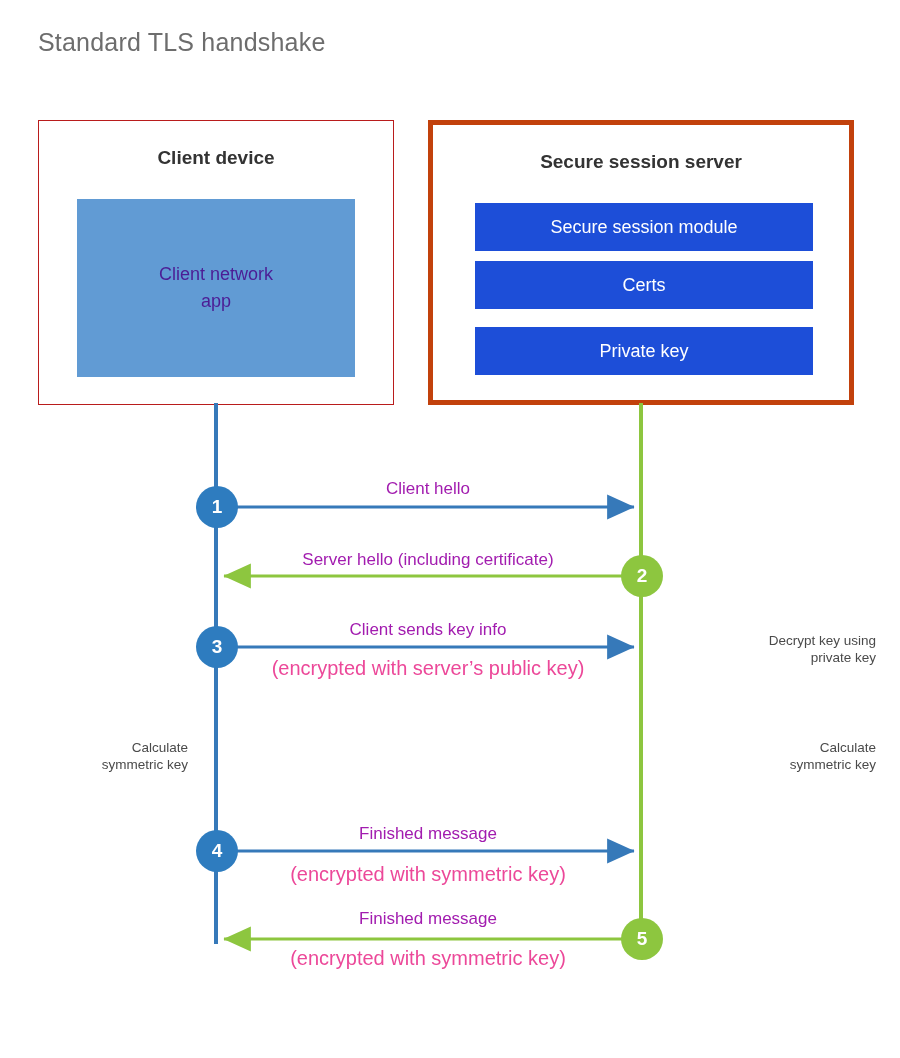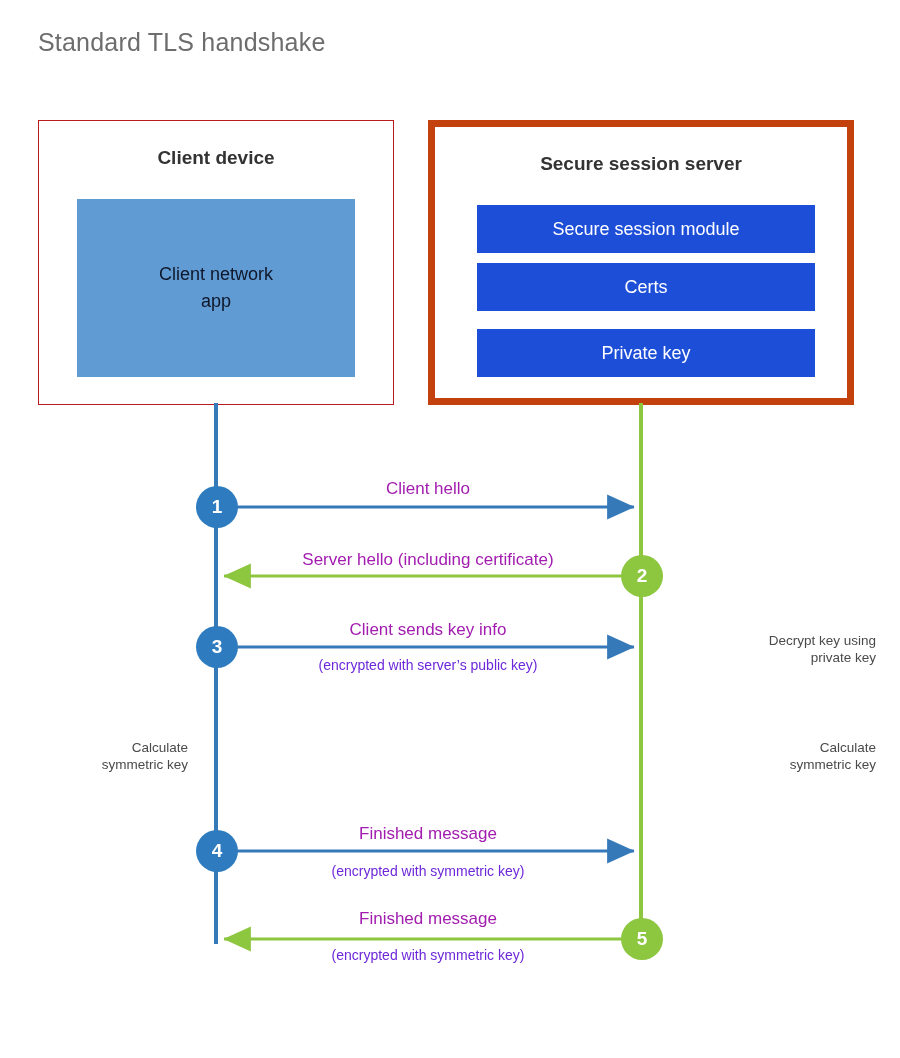--- a/index.html
+++ b/index.html
@@ -44,21 +44,21 @@
     top: 120px;
     width: 356px;
     height: 285px;
     border: 1px solid #b91c1c;
   }
   .party-box.server {
     left: 428px;
     top: 120px;
     width: 426px;
     height: 285px;
-    border: 7px solid #c2410c;
+    border: 5px solid #c2410c;
     padding-left: 46px;
   }
   .party-title {
     position: absolute;
     left: 0;
     right: 0;
     top: 26px;
     text-align: center;
     font-size: 19px;
     font-weight: bold;
@@ -67,21 +67,21 @@
   }
 
   
   .client-app-block {
     position: absolute;
     left: 38px;
     top: 78px;
     width: 278px;
     height: 178px;
     background: #619bd4;
-    color: #0f172a;
+    color: #4c1d95;
     font-size: 18px;
     line-height: 27px;
     display: flex;
     align-items: center;
     justify-content: center;
     text-align: center;
   }
 
   
   .server-bar {
@@ -149,22 +149,22 @@
   .msg-label {
     position: absolute;
     text-align: center;
     color: #a21caf;
     font-size: 17px;
     white-space: nowrap;
   }
   .msg-sub {
     position: absolute;
     text-align: center;
-    color: #6d28d9;
-    font-size: 14px;
+    color: #ec4899;
+    font-size: 20px;
     white-space: nowrap;
   }
 
   
   .side-note {
     position: absolute;
     color: #4a4a4a;
     font-size: 13.5px;
     line-height: 17px;
     white-space: pre-line;

